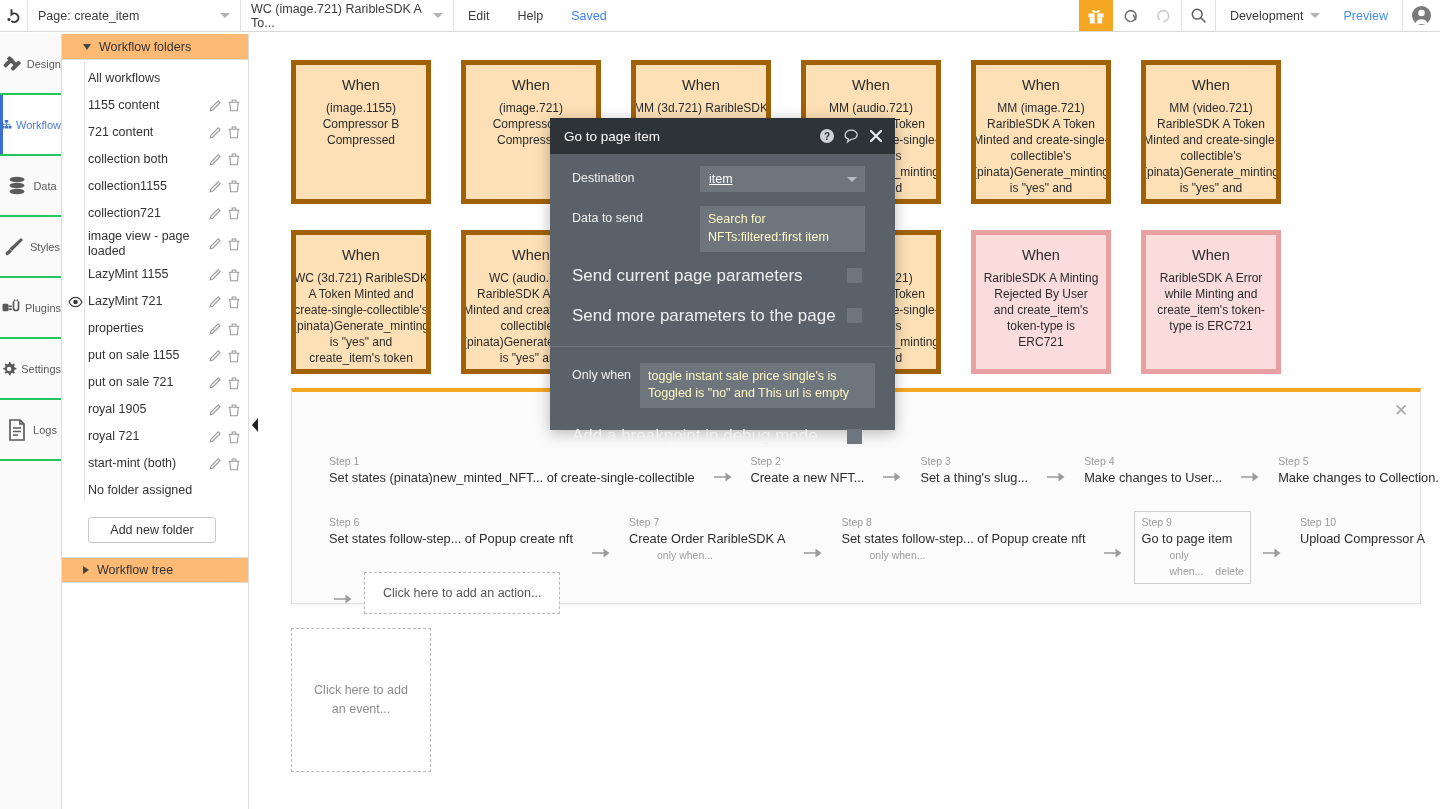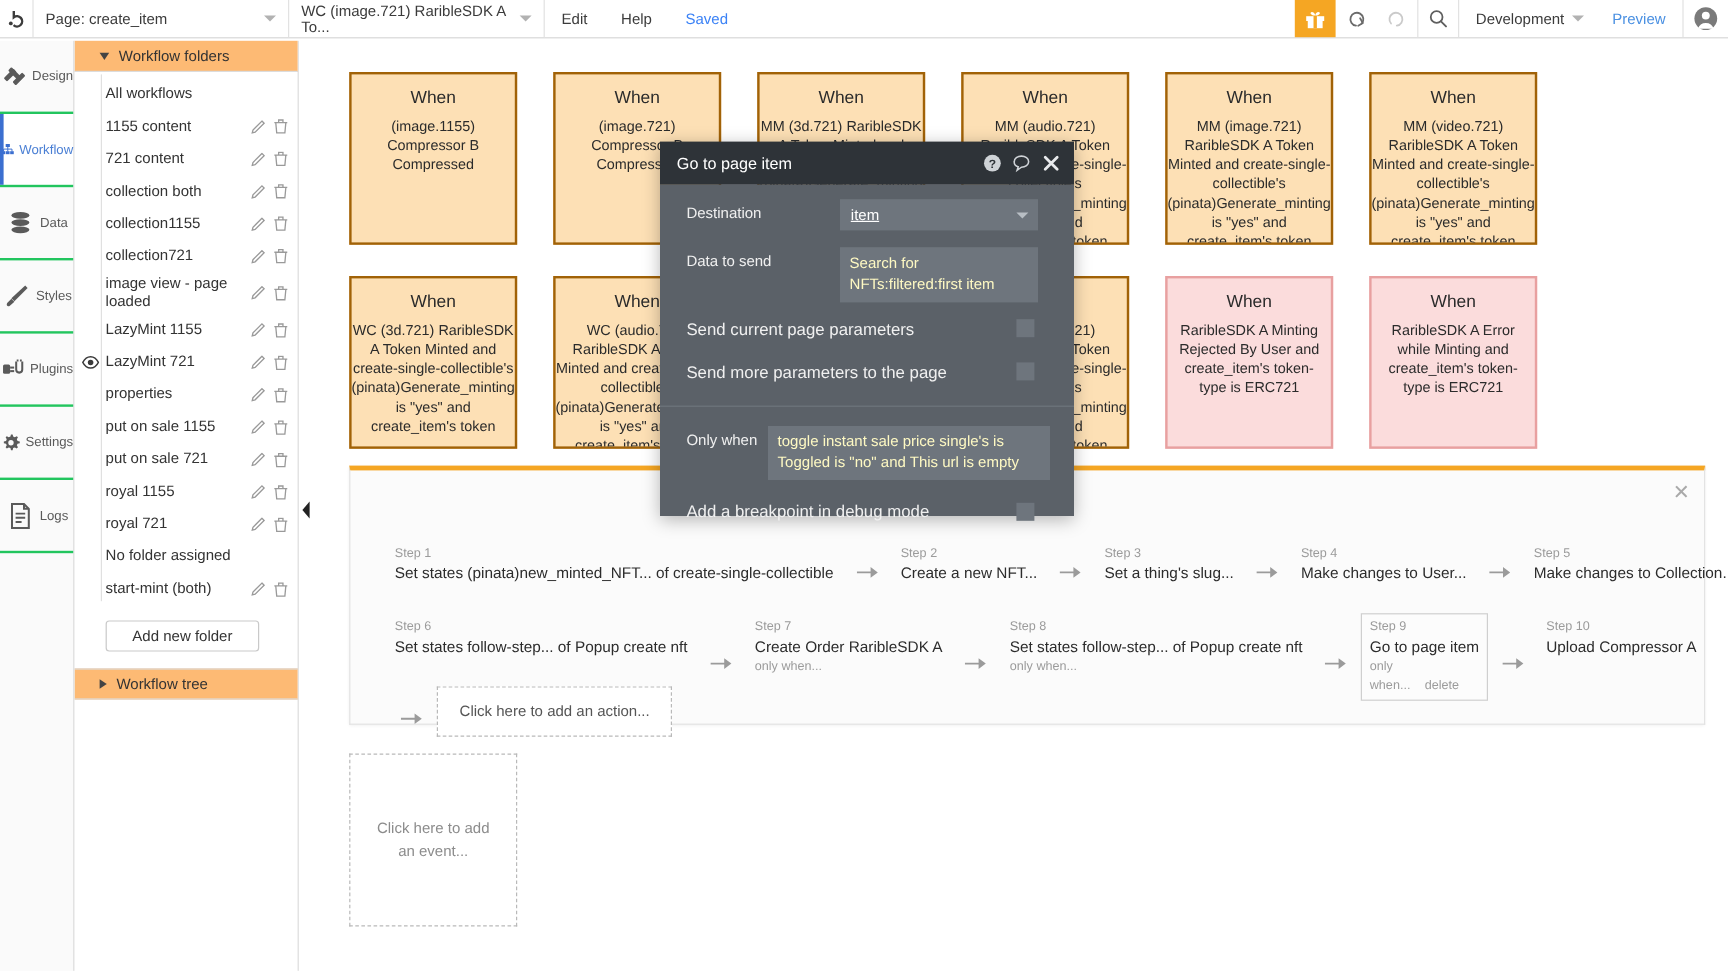--- a/index.html
+++ b/index.html
@@ -130,21 +130,21 @@
 
   
   .canvas {
     position: absolute; top: 34px; left: 249px; right: 0; bottom: 0;
     background: #ffffff; overflow: hidden;
   }
   .canvas-inner { position: relative; width: 1191px; height: 775px; }
 
   .event-card {
     position: absolute; width: 140px; height: 144px;
-    background: #fde0b5; border: 2px solid #a16207;
+    background: #fde0b5; border: 5px solid #a16207;
     overflow: hidden; cursor: pointer;
     display: flex; flex-direction: column; align-items: center;
     padding: 12px 7px 0 7px;
   }
   .event-card.pink { background: #fbdcdc; border-color: #e8a0a0; }
   .event-card .when { font-size: 14.5px; color: #2b2b2b; margin-bottom: 8px; }
   .event-card .body {
     font-size: 12px; color: #2b2b2b; text-align: center; line-height: 1.33;
   }
 
@@ -171,21 +171,21 @@
   .step-row.r1 { left: 30px; top: 58px; }
   .step-row.r2 { left: 30px; top: 119px; }
   .step-row.r3 { left: 30px; top: 180px; }
   .step {
     display: flex; flex-direction: column; cursor: pointer;
     padding: 3px 6px; border: 1px solid transparent;
   }
   .step.boxed { border: 1px solid #cfcfcf; background: #fcfcfc; }
   .step-num { font-size: 10.5px; color: #9b9b9b; line-height: 1.4; }
   .step-title { font-size: 12.8px; color: #2c2c2c; line-height: 1.45; white-space: nowrap; }
-  .step-sub { font-size: 10.5px; color: #9b9b9b; line-height: 1.5; }
+  .step-sub { font-size: 10.5px; color: #9b9b9b; line-height: 1.5; margin-left: 28px; }
   .step-sub .del { margin-left: 12px; }
   .arrow-ico {
     flex: none; margin: 0 12px; align-self: center; position: relative; top: 6px;
   }
   .add-action {
     border: 1px dashed #b9b9b9; background: #fff; cursor: pointer;
     font-size: 12.5px; color: #555; padding: 13px 18px; white-space: nowrap;
   }
 
   
@@ -214,21 +214,21 @@
   .m-caret { width:0;height:0;border-left:5px solid transparent;border-right:5px solid transparent;border-top:5px solid #b8bec4; }
   .m-value {
     width: 165px; min-height: 34px; background: #6e757d; padding: 5px 8px;
     font-size: 12.5px; color: #fef9c3; line-height: 1.42; cursor: pointer;
   }
   .m-value.wide { width: 235px; }
   .m-check-row {
     display: flex; align-items: center; justify-content: space-between;
     padding-right: 21px; margin-bottom: 20px;
   }
-  .m-check-label { font-size: 14px; color: #f0f0f0; }
+  .m-check-label { font-size: 17px; color: #f0f0f0; }
   .m-check {
     width: 15px; height: 15px; background: #6e757d; border: none; cursor: pointer; flex: none;
   }
   .m-divider { height: 1px; background: #6e757d; margin: 0 -12px 16px -22px; }
   .onlywhen-row { display: flex; align-items: flex-start; margin-bottom: 18px; }
 
   svg { display: block; }
 </style>
 </head>
 <body>
@@ -536,21 +536,21 @@
             </svg>
           </span>
           <span>
             <svg width="12" height="13" viewBox="0 0 12 13">
               <path d="M1.8 3.2 h8.4 l-0.8 8.6 h-6.8 Z M0.6 3.2 h10.8 M4.2 1 h3.6 v2.2 h-3.6 Z" fill="none" stroke="#9a9a9a" stroke-width="1.1"></path>
             </svg>
           </span>
         </span>
       </div>
       <div class="folder-row">
-        <span class="folder-name">royal 1155</span>
+        <span class="folder-name">royal 1905</span>
         <span class="folder-acts">
           <span>
             <svg width="12" height="12" viewBox="0 0 12 12">
               <path d="M9.3 0.9 L11.1 2.7 L3.6 10.2 L1.2 10.8 L1.8 8.4 Z" fill="none" stroke="#9a9a9a" stroke-width="1.1"></path>
             </svg>
           </span>
           <span>
             <svg width="12" height="13" viewBox="0 0 12 13">
               <path d="M1.8 3.2 h8.4 l-0.8 8.6 h-6.8 Z M0.6 3.2 h10.8 M4.2 1 h3.6 v2.2 h-3.6 Z" fill="none" stroke="#9a9a9a" stroke-width="1.1"></path>
             </svg>
@@ -566,36 +566,36 @@
             </svg>
           </span>
           <span>
             <svg width="12" height="13" viewBox="0 0 12 13">
               <path d="M1.8 3.2 h8.4 l-0.8 8.6 h-6.8 Z M0.6 3.2 h10.8 M4.2 1 h3.6 v2.2 h-3.6 Z" fill="none" stroke="#9a9a9a" stroke-width="1.1"></path>
             </svg>
           </span>
         </span>
       </div>
       <div class="folder-row">
+        <span class="folder-name">start-mint (both)</span>
+        <span class="folder-acts">
+          <span>
+            <svg width="12" height="12" viewBox="0 0 12 12">
+              <path d="M9.3 0.9 L11.1 2.7 L3.6 10.2 L1.2 10.8 L1.8 8.4 Z" fill="none" stroke="#9a9a9a" stroke-width="1.1"></path>
+            </svg>
+          </span>
+          <span>
+            <svg width="12" height="13" viewBox="0 0 12 13">
+              <path d="M1.8 3.2 h8.4 l-0.8 8.6 h-6.8 Z M0.6 3.2 h10.8 M4.2 1 h3.6 v2.2 h-3.6 Z" fill="none" stroke="#9a9a9a" stroke-width="1.1"></path>
+            </svg>
+          </span>
+        </span>
+      </div>
+      <div class="folder-row">
         <span class="folder-name">No folder assigned</span>
-      </div>
-      <div class="folder-row">
-        <span class="folder-name">start-mint (both)</span>
-        <span class="folder-acts">
-          <span>
-            <svg width="12" height="12" viewBox="0 0 12 12">
-              <path d="M9.3 0.9 L11.1 2.7 L3.6 10.2 L1.2 10.8 L1.8 8.4 Z" fill="none" stroke="#9a9a9a" stroke-width="1.1"></path>
-            </svg>
-          </span>
-          <span>
-            <svg width="12" height="13" viewBox="0 0 12 13">
-              <path d="M1.8 3.2 h8.4 l-0.8 8.6 h-6.8 Z M0.6 3.2 h10.8 M4.2 1 h3.6 v2.2 h-3.6 Z" fill="none" stroke="#9a9a9a" stroke-width="1.1"></path>
-            </svg>
-          </span>
-        </span>
       </div>
     </div>
 
   <div class="add-folder-wrap">
     <button class="add-folder-btn">Add new folder</button>
   </div>
 
   <div class="panel-header second">
     <span class="tri-right"></span>
     <span>Workflow tree</span>

